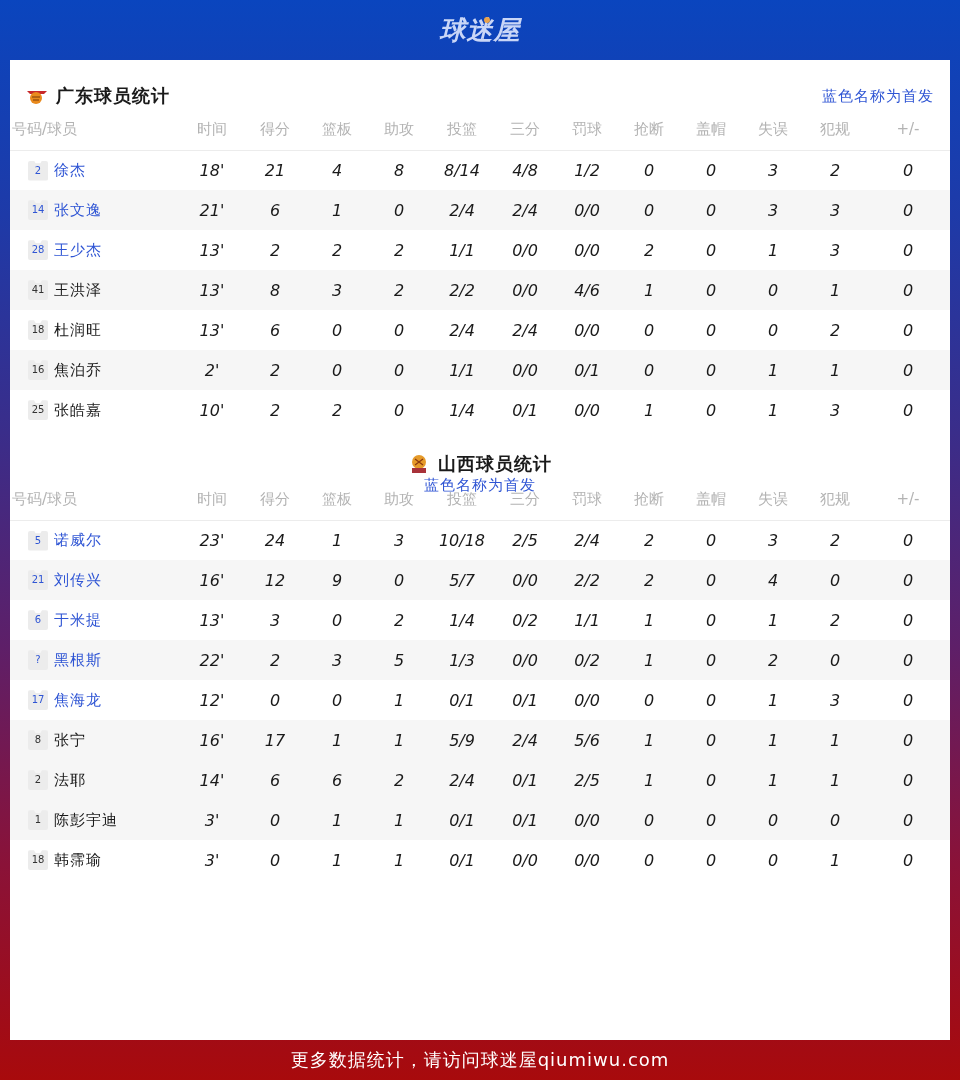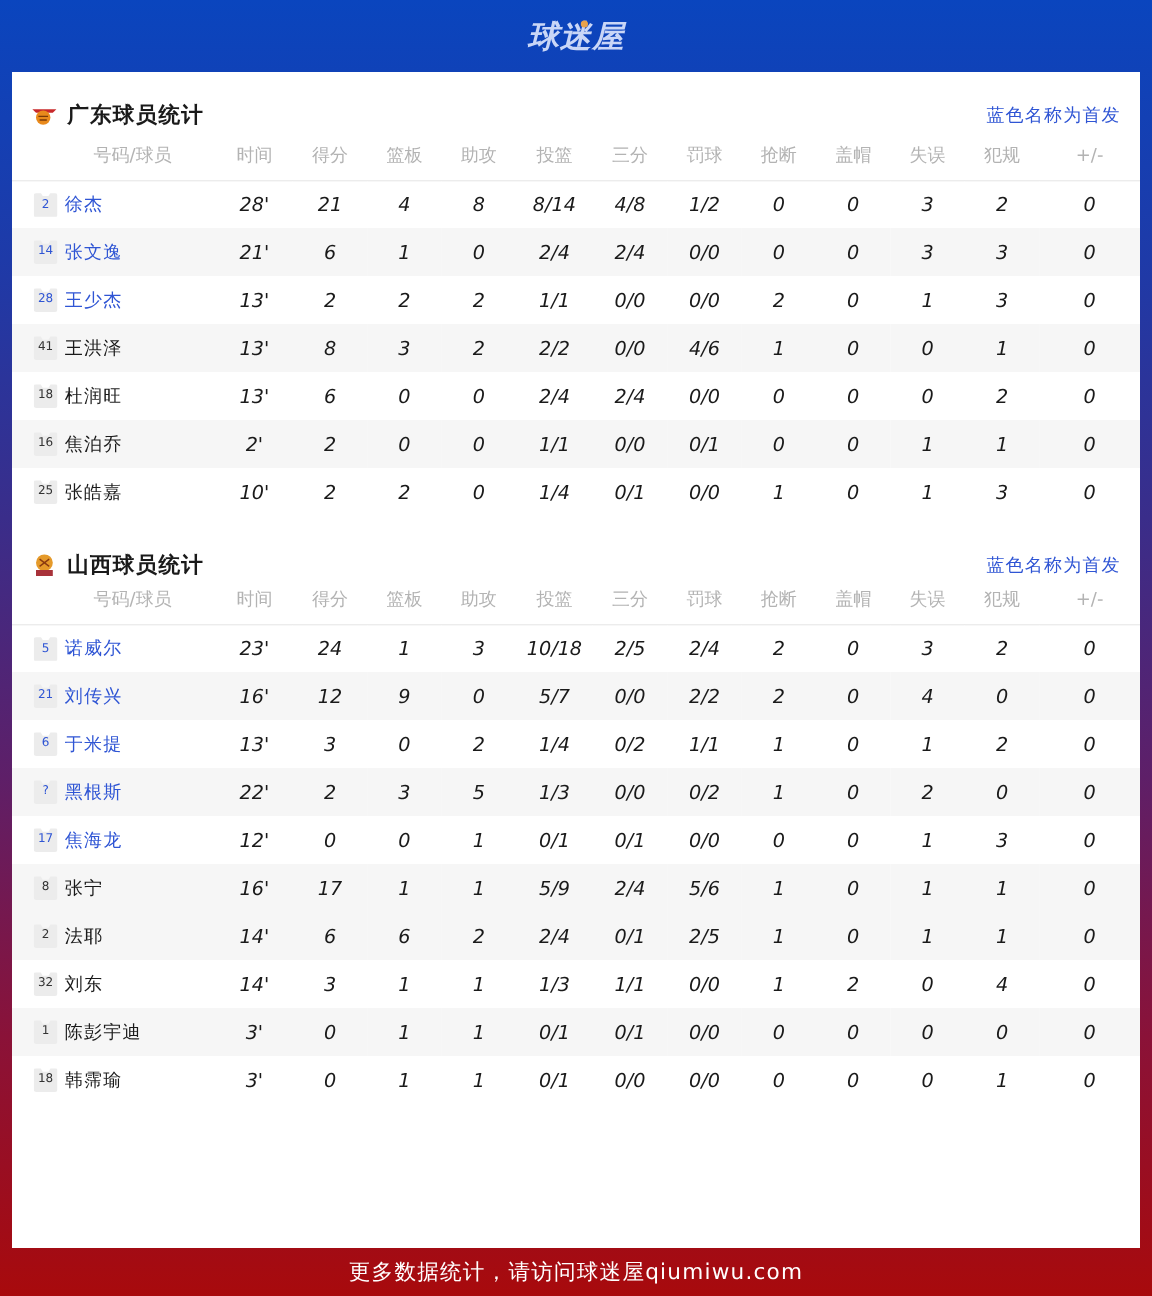--- a/index.html
+++ b/index.html
@@ -27,21 +27,21 @@
   }
   .team-title { display: flex; align-items: center; gap: 8px; }
   .team-logo { width: 22px; height: 22px; display: inline-block; }
   .team-name { font-size: 18px; font-weight: bold; color: #1a1a1a; letter-spacing: 1px; }
   .starter-note { font-size: 15px; color: #2f55d4; letter-spacing: 1px; }
   table { width: 940px; border-collapse: collapse; table-layout: fixed; }
   th {
     height: 30px; font-size: 15px; color: #b3b3b3; font-weight: normal; text-align: center;
     border-bottom: 1px solid #ececec; vertical-align: top; padding-top: 0;
   }
-  th.col-player { text-align: center; padding-left: 31px; }
+  th.col-player { text-align: left; padding-left: 2px; }
   td {
     height: 40px; font-size: 16px; color: #1a1a1a; text-align: center; font-style: italic;
     font-family: "DejaVu Sans", sans-serif;
   }
   tr.alt td { background: #f6f6f6; }
   td.player { text-align: left; padding-left: 18px; font-style: normal; margin-left: 24px; }
   .jersey {
     display: inline-block; width: 20px; height: 20px; background: #ececec; border-radius: 2px;
     font-size: 10px; text-align: center; line-height: 20px; vertical-align: middle; color: #333;
     clip-path: polygon(0 0, 30% 0, 38% 14%, 62% 14%, 70% 0, 100% 0, 100% 100%, 0 100%);
@@ -107,21 +107,21 @@
           <th>抢断</th>
           <th>盖帽</th>
           <th>失误</th>
           <th>犯规</th>
           <th>+/-</th>
         </tr>
       </thead>
     <tbody id="tbody-0">
         <tr>
           <td class="player"><span class="jersey starter">2</span><span class="pname starter">徐杰</span></td>
-          <td>28'</td>
+          <td>18'</td>
           <td>21</td>
           <td>4</td>
           <td>8</td>
           <td>8/14</td>
           <td>4/8</td>
           <td>1/2</td>
           <td>0</td>
           <td>0</td>
           <td>3</td>
           <td>2</td>
@@ -213,21 +213,21 @@
           <td>0/0</td>
           <td>1</td>
           <td>0</td>
           <td>1</td>
           <td>3</td>
           <td>0</td>
         </tr>
       </tbody>
   </table>
 
-  <div class="section-head" style="margin-top:10px;height:50px;">
+  <div class="section-head" style="margin-top:10px;height:50px;flex-direction:column;">
     <div class="team-title">
       <svg class="team-logo" viewBox="0 0 22 22">
         <circle cx="11" cy="9" r="7" fill="#e59a2a"></circle>
         <path d="M7 6 L15 12 M15 6 L7 12" stroke="#8a3a10" stroke-width="1.2"></path>
         <rect x="4" y="15" width="14" height="5" fill="#a8323a"></rect>
       </svg>
       <span class="team-name">山西球员统计</span>
     </div>
     <span class="starter-note">蓝色名称为首发</span>
   </div>
@@ -363,35 +363,20 @@
           <td>2</td>
           <td>2/4</td>
           <td>0/1</td>
           <td>2/5</td>
           <td>1</td>
           <td>0</td>
           <td>1</td>
           <td>1</td>
           <td>0</td>
         </tr>
-        <tr>
-          <td class="player"><span class="jersey">32</span><span class="pname">刘东</span></td>
-          <td>14'</td>
-          <td>3</td>
-          <td>1</td>
-          <td>1</td>
-          <td>1/3</td>
-          <td>1/1</td>
-          <td>0/0</td>
-          <td>1</td>
-          <td>2</td>
-          <td>0</td>
-          <td>4</td>
-          <td>0</td>
-        </tr>
         <tr class="alt">
           <td class="player"><span class="jersey">1</span><span class="pname">陈彭宇迪</span></td>
           <td>3'</td>
           <td>0</td>
           <td>1</td>
           <td>1</td>
           <td>0/1</td>
           <td>0/1</td>
           <td>0/0</td>
           <td>0</td>

